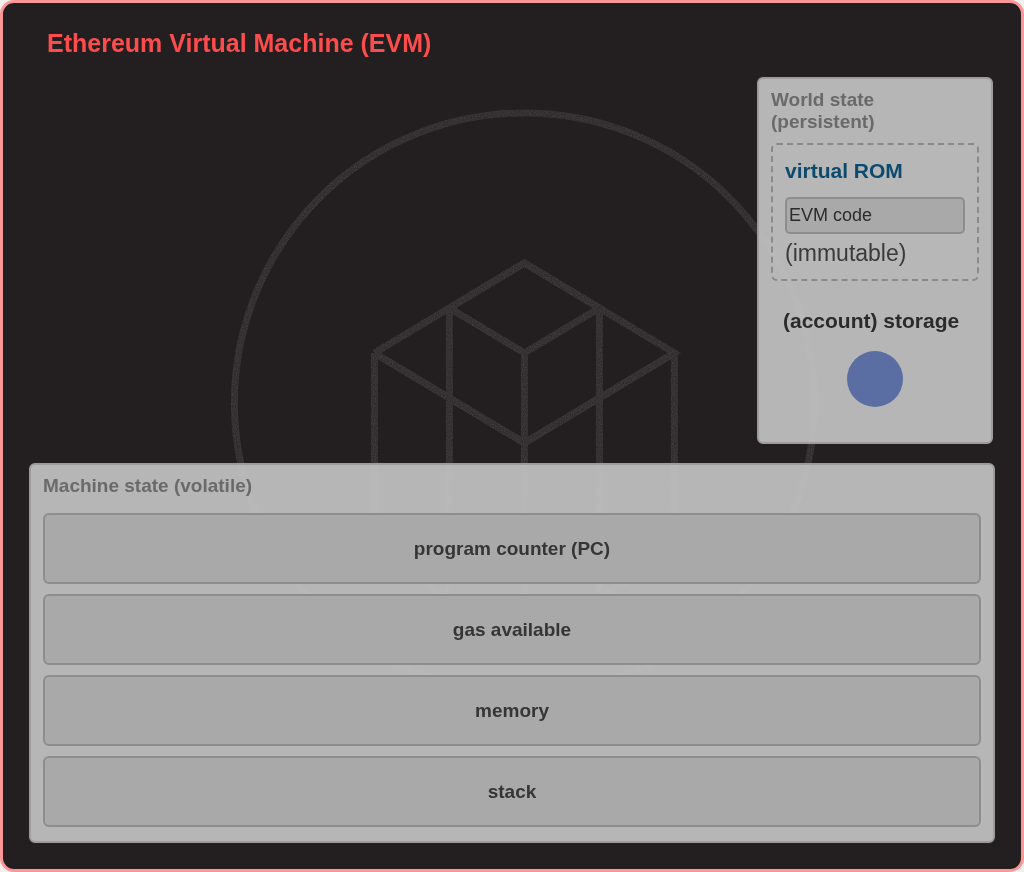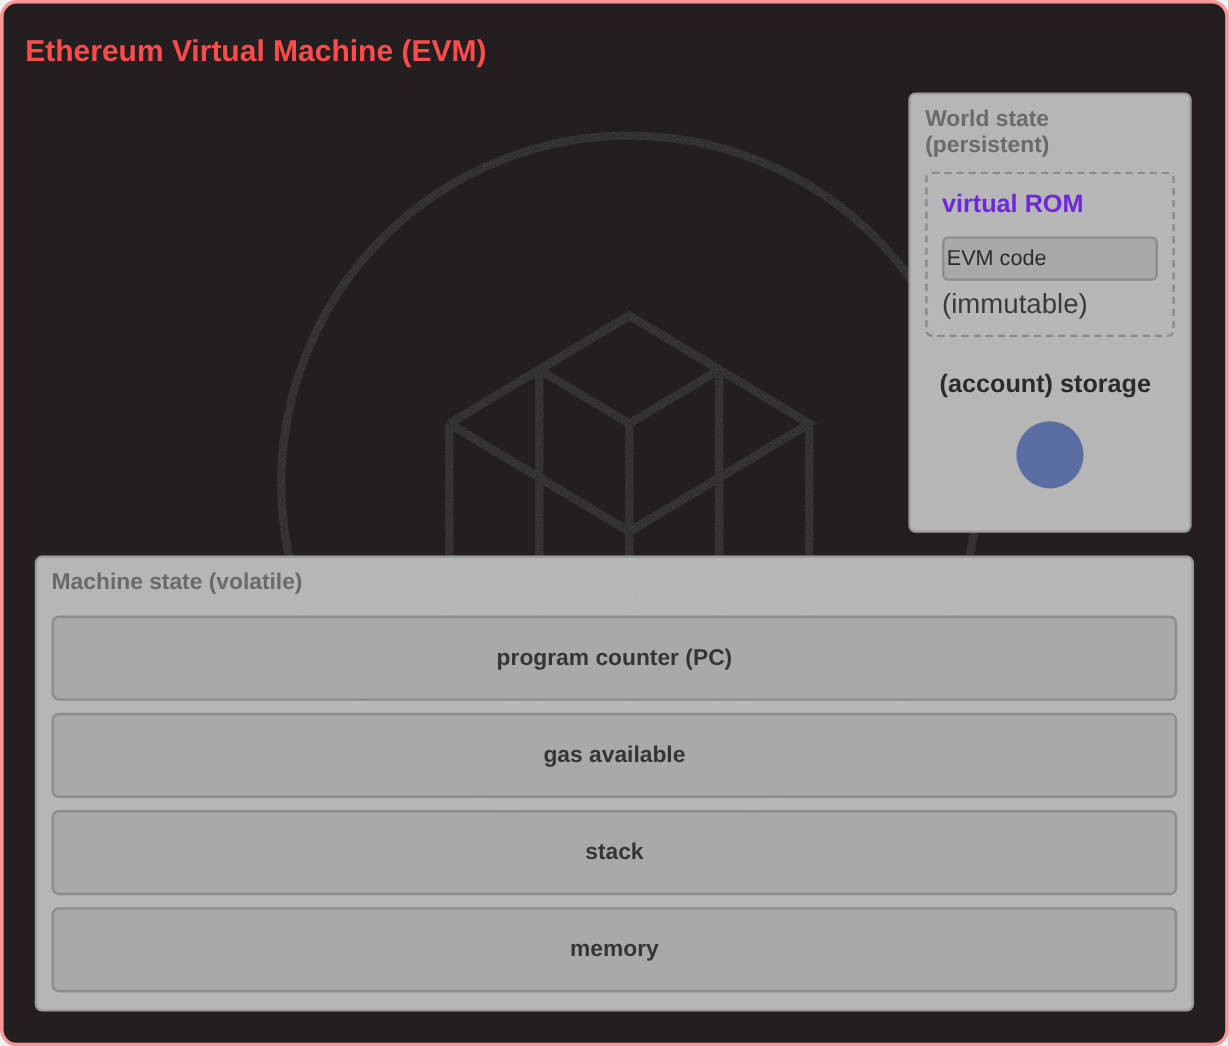--- a/index.html
+++ b/index.html
@@ -21,21 +21,21 @@
     position: absolute;
     top: 90px;
     left: 50%;
     transform: translateX(-48%);
     opacity: 0.55;
     pointer-events: none;
   }
   .title {
     position: absolute;
     top: 26px;
-    left: 18px;
+    left: 44px;
     color: #fc4c4c;
     font-size: 25px;
     font-weight: bold;
   }
 
   
   .world-state {
     position: absolute;
     top: 74px;
     right: 28px;
@@ -55,21 +55,21 @@
   .virtual-rom {
     border: 2px dashed #8a8a8a;
     border-radius: 6px;
     padding: 14px 12px 12px 12px;
     margin-bottom: 12px;
     background: rgba(255,255,255,0.02);
   }
   .vrom-title {
     font-size: 21px;
     font-weight: bold;
-    color: #6d28d9;
+    color: #0c4a6e;
     margin-bottom: 14px;
   }
   .evm-code-box {
     background: #a9a9a9;
     border: 2px solid #8d8d8d;
     border-radius: 5px;
     padding: 6px 2px;
     font-size: 18px;
     color: #2b2b2b;
     margin-bottom: 6px;
@@ -179,18 +179,18 @@
       <div class="account-title">(account) storage</div>
       <div class="storage-dot"></div>
     </div>
   </div>
 
   <div class="machine-state">
     <div class="panel-title">Machine state (volatile)</div>
     <div class="ms-items">
       <div class="ms-item">program counter (PC)</div>
       <div class="ms-item">gas available</div>
+      <div class="ms-item">memory</div>
       <div class="ms-item">stack</div>
-      <div class="ms-item">memory</div>
     </div>
   </div>
 
 </div>
 
 </body></html>

